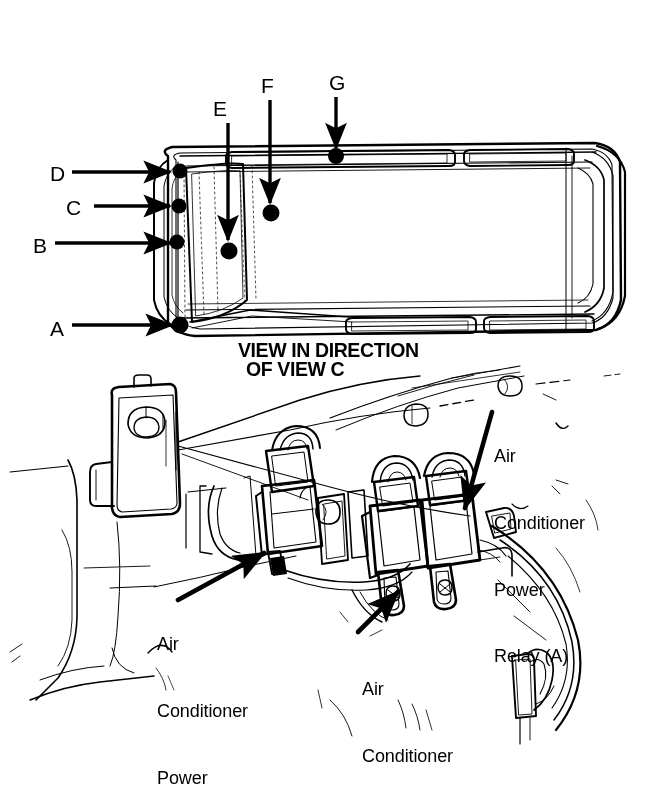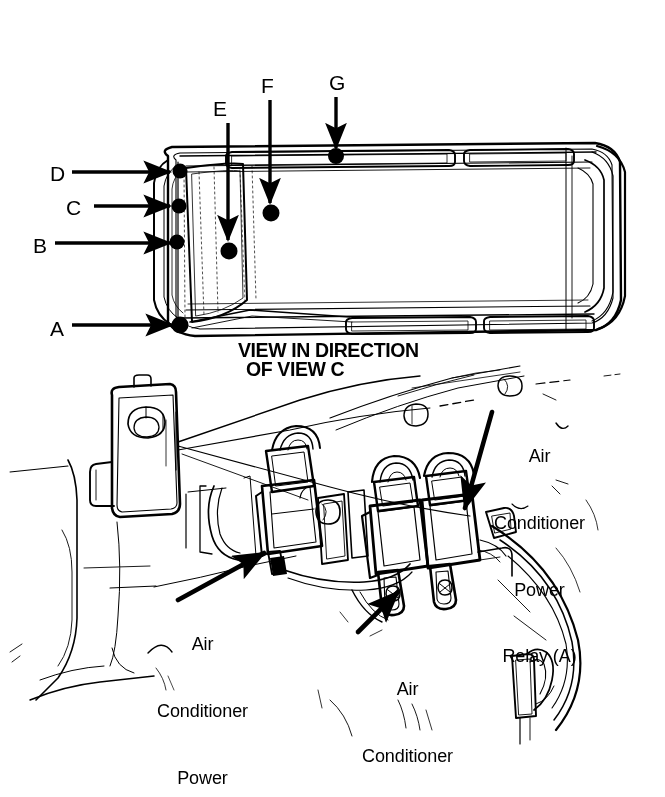--- a/index.html
+++ b/index.html
@@ -47,21 +47,20 @@
     line-height: 1.02;
     white-space: pre;
   }
   .callout {
     position: absolute;
     font-family: "Liberation Sans", sans-serif;
     font-size: 18px;
     line-height: 1.24;
     white-space: pre;
     letter-spacing: -0.1px;
-    text-align: center;
   }
   .callout span { display: block; }
 </style>
 </head>
 <body>
 
 <div id="page">
 
   <svg class="svg-layer" viewBox="0 0 665 797">
     <defs>

